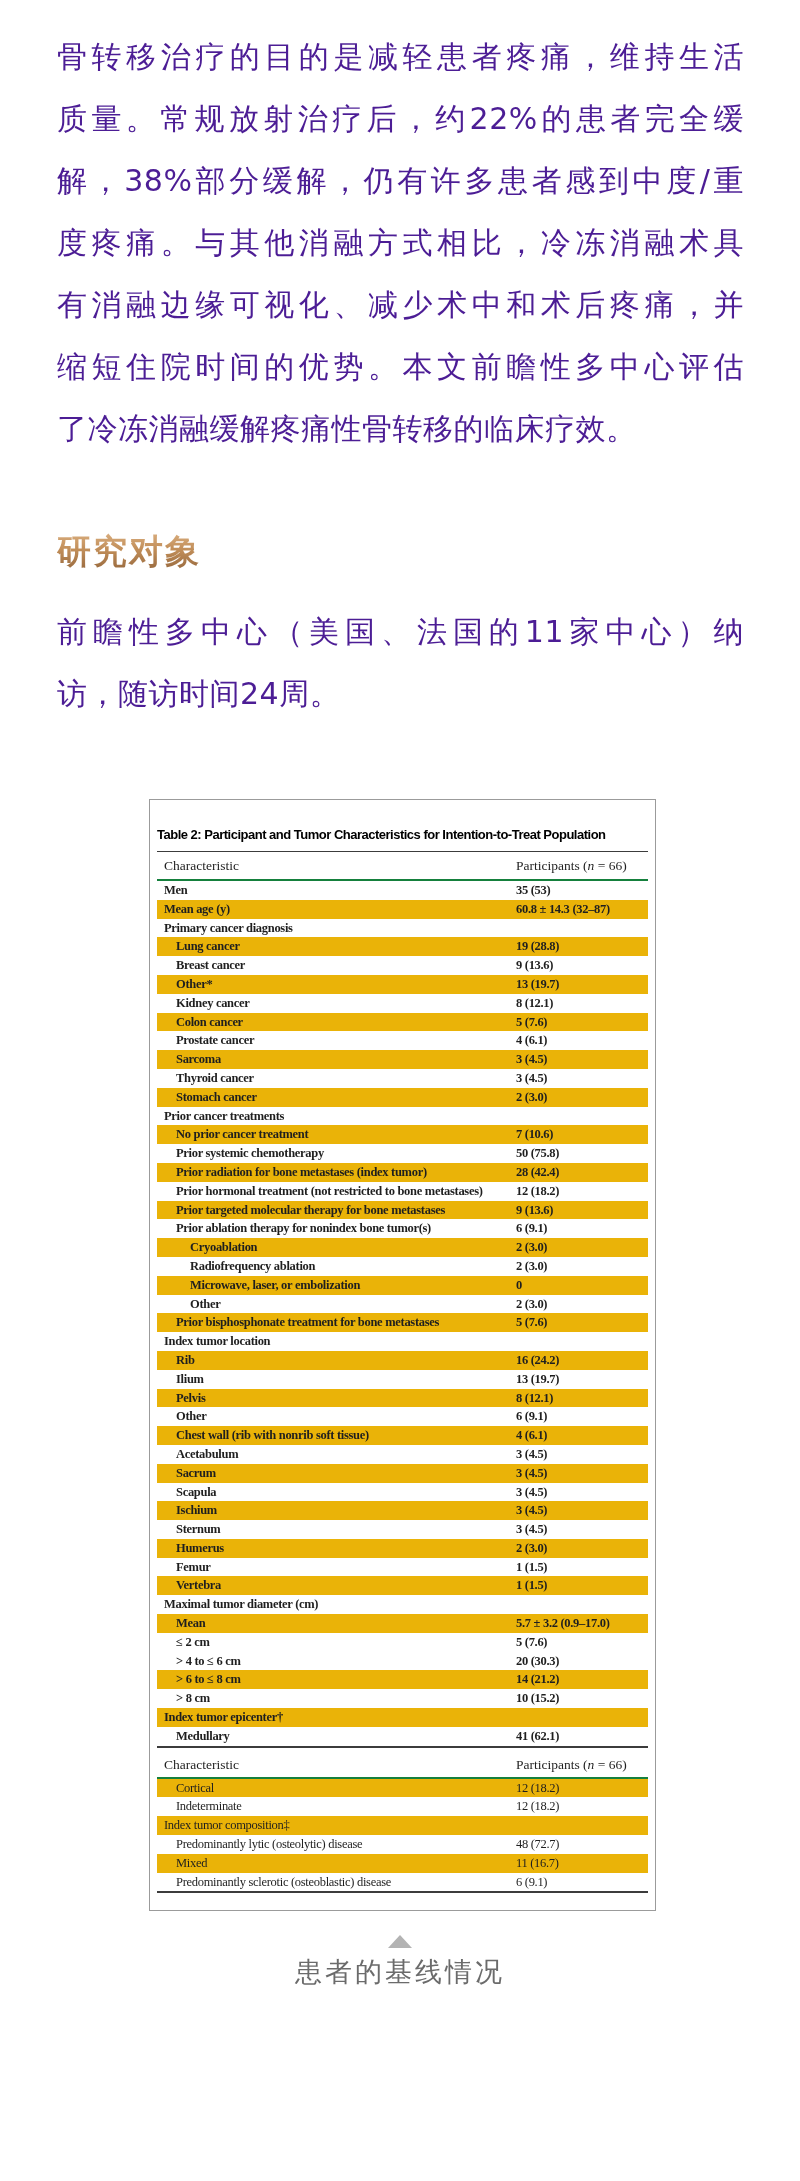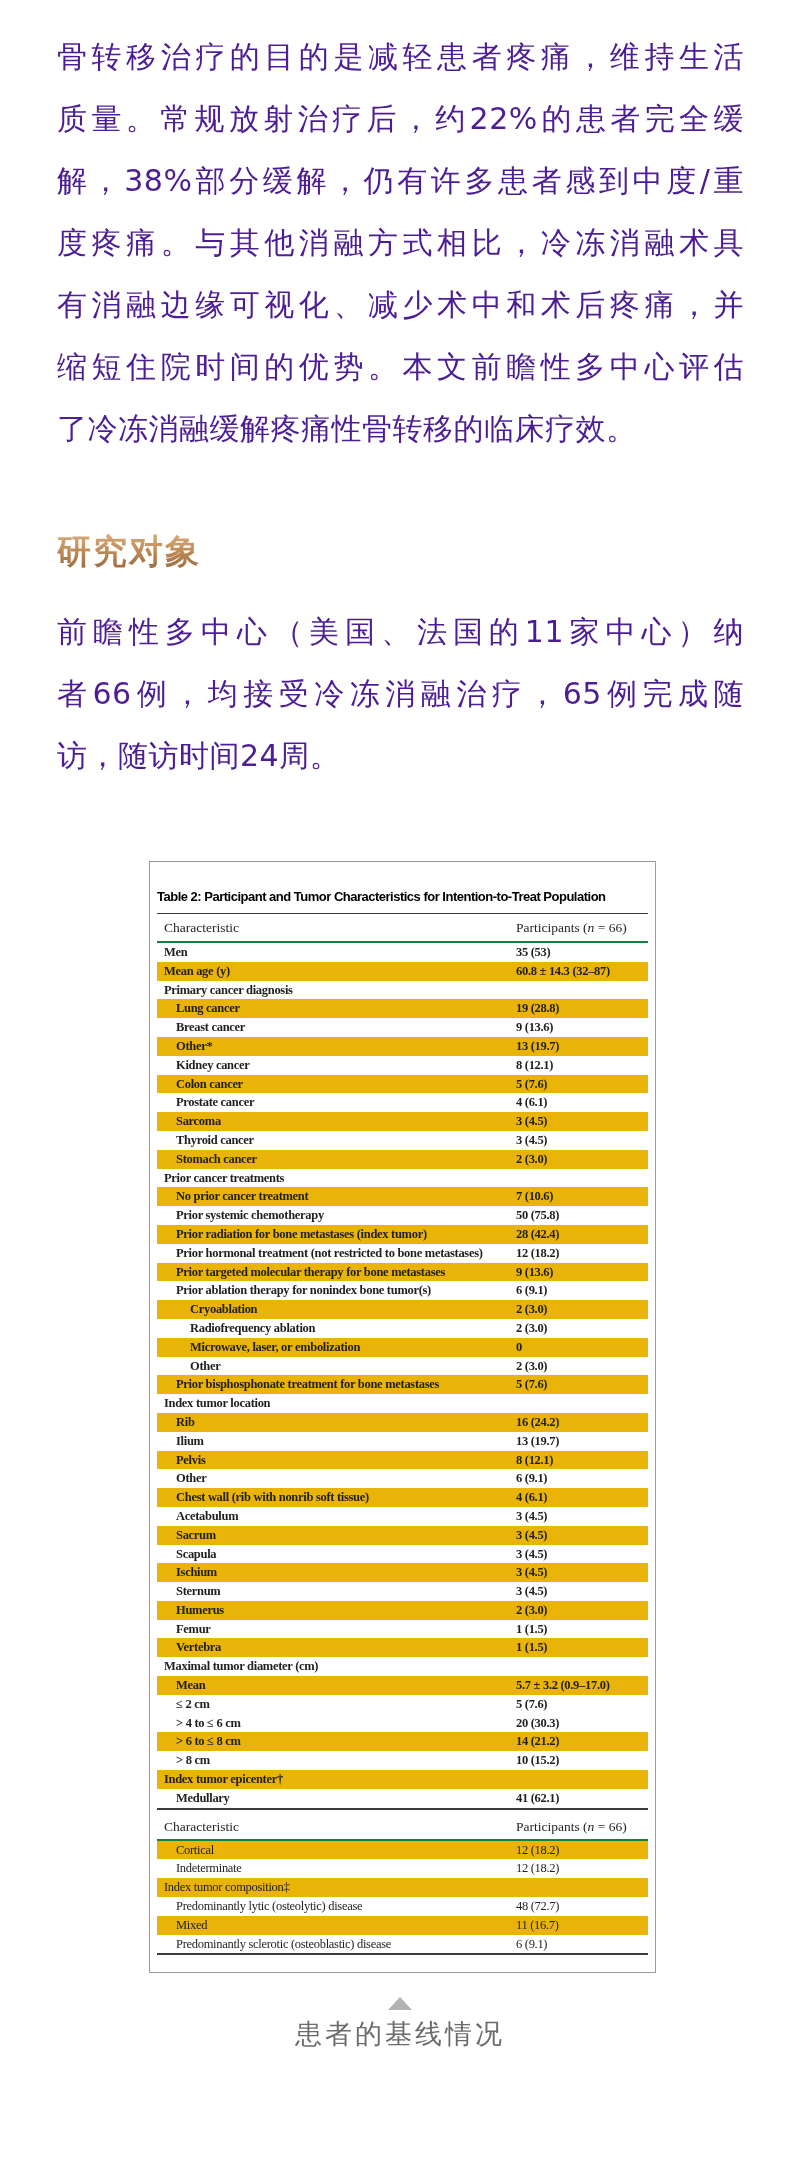--- a/index.html
+++ b/index.html
@@ -130,21 +130,20 @@
 <div class="gold-heading-wrap">
   <span class="gold-heading">研究对象</span>
 </div>
 
 <div class="cn-para p2">
 
     <div class="cn-line">前瞻性多中心（美国、法国的11家中心）纳</div>
 
 
 
-    <div class="cn-line">者66例，均接受冷冻消融治疗，65例完成随</div>
 
     <div class="cn-line">访，随访时间24周。</div>
   </div>
 
 <div class="fig">
   <div class="tbl">
     <div class="tbl-inner">
 
       <div class="tbl-title">Table 2: Participant and Tumor Characteristics for Intention-to-Treat Population</div>
 

